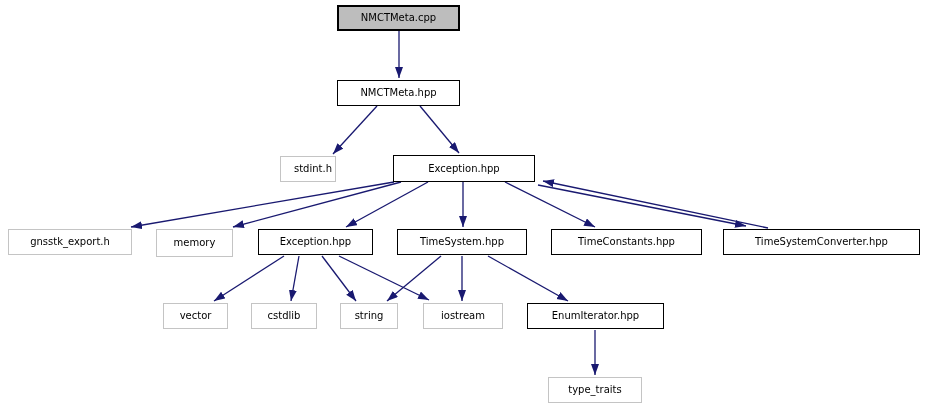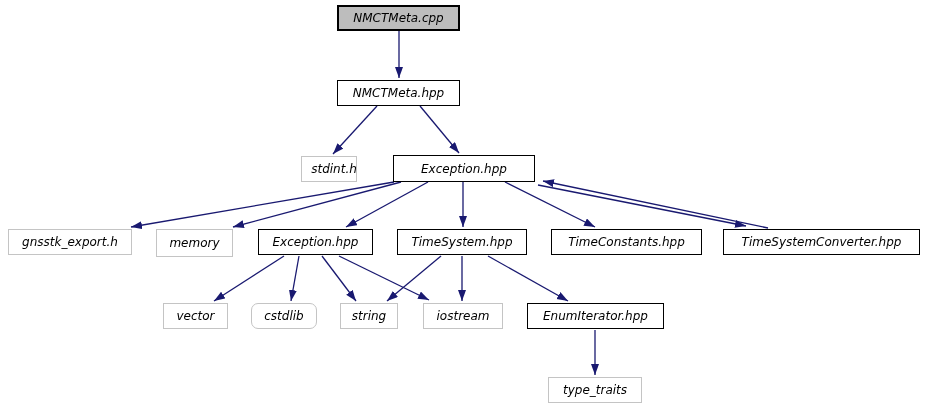--- a/index.html
+++ b/index.html
@@ -12,22 +12,22 @@
   html,body{margin:0;padding:0;background:var(--background);}
   #canvas{
     position:relative;width:926px;height:411px;background:var(--background);
     font-family:"DejaVu Sans","Liberation Sans",sans-serif;overflow:hidden;
   }
   #edges{position:absolute;left:0;top:0;width:926px;height:411px;pointer-events:none;}
   .edge{stroke:var(--edge,#191970);stroke-width:1.3;fill:none;}
   #arrowhead polygon{fill:var(--edge,#191970);}
   .node{
     position:absolute;box-sizing:border-box;display:flex;align-items:center;justify-content:center;
-    background:#fff;border:1px solid var(--node-border);color:#000;font-size:12px;line-height:1;
-    white-space:nowrap;z-index:2;font-style:italic;
+    background:#fff;border:1px solid var(--node-border);color:#000;font-size:10px;line-height:1;
+    white-space:nowrap;z-index:2;
   }
   .node.external{border-color:var(--external-border);}
   .node.root{background:var(--root-fill);border-width:2px;}
 </style>
 </head>
 <body>
 
 <div id="canvas">
 
   <svg id="edges" viewBox="0 0 926 411" xmlns="http://www.w3.org/2000/svg">
@@ -53,39 +53,39 @@
     <line class="edge" x1="441" y1="256" x2="387" y2="301" marker-end="url(#arrowhead)"></line>
     <line class="edge" x1="462" y1="256" x2="462" y2="301" marker-end="url(#arrowhead)"></line>
     <line class="edge" x1="488" y1="256" x2="568" y2="301" marker-end="url(#arrowhead)"></line>
     <line class="edge" x1="595" y1="330" x2="595" y2="375" marker-end="url(#arrowhead)"></line>
   </svg>
 
   <div class="node root" style="left:337px;top:5px;width:123px;height:26px;">NMCTMeta.cpp</div>
 
   <div class="node" style="left:337px;top:80px;width:123px;height:26px;">NMCTMeta.hpp</div>
 
-  <div class="node external" style="left:301px;top:156px;width:56px;height:26px;padding-left:10px;">stdint.h</div>
+  <div class="node external" style="left:280px;top:156px;width:56px;height:26px;padding-left:10px;">stdint.h</div>
 
   <div class="node" style="left:393px;top:155px;width:142px;height:27px;">Exception.hpp</div>
 
   <div class="node external" style="left:8px;top:229px;width:124px;height:26px;">gnsstk_export.h</div>
 
   <div class="node external" style="left:156px;top:229px;width:77px;height:28px;">memory</div>
 
   <div class="node" style="left:258px;top:229px;width:115px;height:26px;">Exception.hpp</div>
 
   <div class="node" style="left:397px;top:229px;width:130px;height:26px;">TimeSystem.hpp</div>
 
   <div class="node" style="left:551px;top:229px;width:151px;height:26px;">TimeConstants.hpp</div>
 
   <div class="node external" style="left:163px;top:303px;width:65px;height:26px;">vector</div>
 
   <div class="node" style="left:723px;top:229px;width:197px;height:26px;">TimeSystemConverter.hpp</div>
 
-  <div class="node external" style="left:251px;top:303px;width:66px;height:26px;border-radius:7px;">cstdlib</div>
+  <div class="node external" style="left:251px;top:303px;width:66px;height:26px;">cstdlib</div>
 
   <div class="node external" style="left:340px;top:303px;width:58px;height:26px;">string</div>
 
   <div class="node external" style="left:423px;top:303px;width:80px;height:26px;">iostream</div>
 
   <div class="node" style="left:527px;top:303px;width:137px;height:26px;">EnumIterator.hpp</div>
 
   <div class="node external" style="left:548px;top:377px;width:94px;height:26px;">type_traits</div>
 
 </div>

